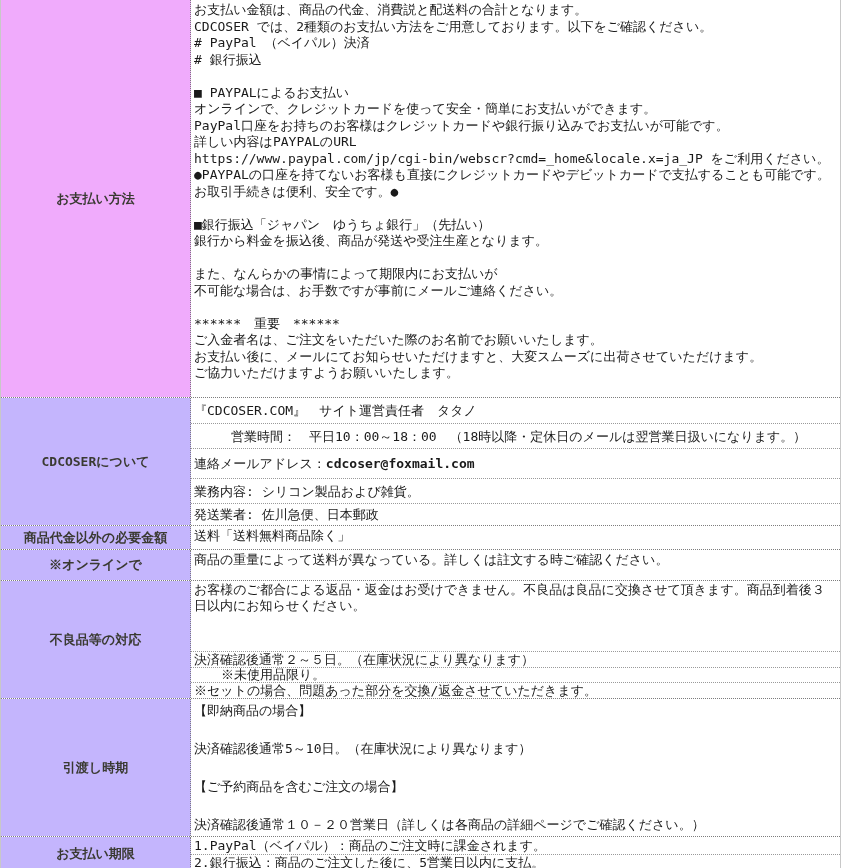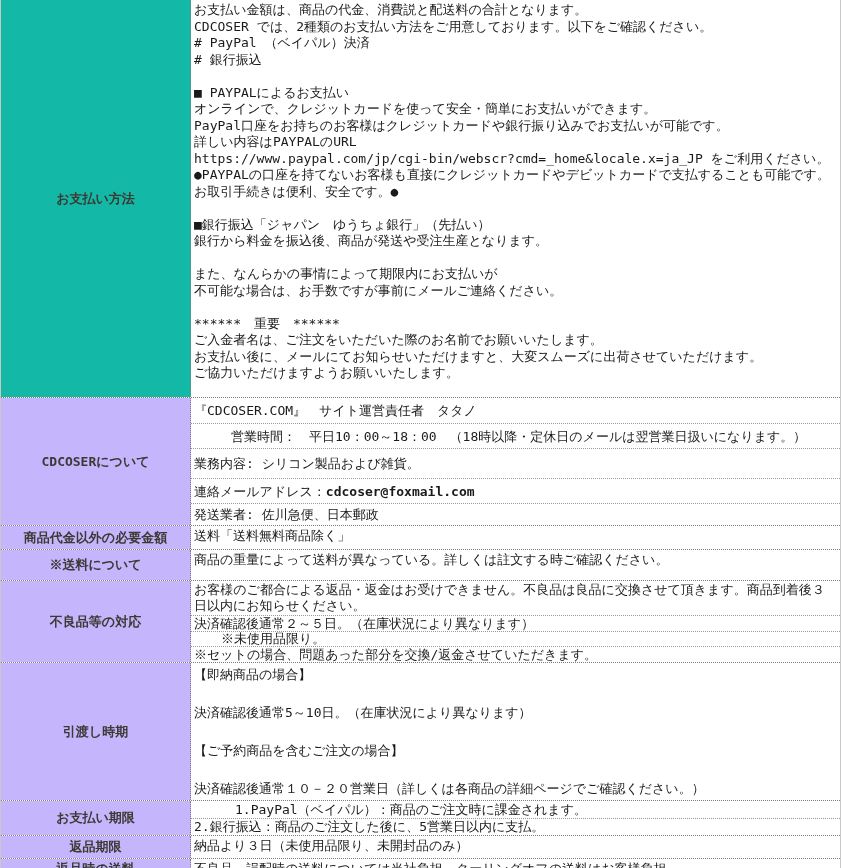--- a/index.html
+++ b/index.html
@@ -13,45 +13,45 @@
   }
   .row { display:flex; align-items:stretch; }
   .row + .row { border-top:1px dotted #7d7d7d; }
   .hcell {
     width:190px; flex:0 0 190px;
     display:flex; align-items:center; justify-content:center;
     text-align:center; font-weight:bold; color:#3a3a32;
     background:#c4b5fd; border-right:1px dotted #7d7d7d;
     padding:2px 4px; line-height:16px;
   }
-  .hcell.bg-white { background:#14b8a6; }
+  .hcell.bg-white { background:#f0abfc; }
   .ccell { flex:1 1 auto; min-width:0; }
   .pre { white-space:pre-wrap; word-break:break-all; padding:2px 3px; line-height:16.5px; }
   .subgrid { display:flex; flex-direction:column; }
   .subcell {
     display:flex; align-items:center;
     padding:1px 3px; line-height:15px; word-break:break-all;
   }
   .subcell + .subcell { border-top:1px dotted #9a9a9a; }
   .subcell .inner { white-space:pre-wrap; }
   
   .row-payment .pre       { min-height:397px; }
   .row-about .subcell:nth-child(1){ min-height:25px; }
   .row-about .subcell:nth-child(2){ min-height:25px;padding-left:40px; }
   .row-about .subcell:nth-child(3){ min-height:30px; }
   .row-about .subcell:nth-child(4){ min-height:25px; }
   .row-about .subcell:nth-child(5){ min-height:22px;text-align:right; }
   .row-fees .pre          { min-height:23px; line-height:16px; }
   .row-shipnote .pre      { min-height:30px; line-height:16px; }
   .row-defect .subcell:nth-child(1){ min-height:34px; line-height:16px; }
-  .row-defect .subcell:nth-child(2){ min-height:16px; line-height:13px; }
+  .row-defect .subcell:nth-child(2){ min-height:16px; line-height:13px;margin-top:36px; }
   .row-defect .subcell:nth-child(3){ min-height:13px; line-height:12px;padding-left:30px; }
   .row-defect .subcell:nth-child(4){ min-height:14px; line-height:13px; }
   .row-delivery .pre      { min-height:133px; line-height:19px; }
-  .row-deadline .subcell:nth-child(1){ min-height:17px; line-height:14px;margin-left:41px; }
+  .row-deadline .subcell:nth-child(1){ min-height:17px; line-height:14px; }
   .row-deadline .subcell:nth-child(2){ min-height:17px; line-height:14px; }
   .row-return .pre        { min-height:22px; line-height:16px; }
   .row-retship .pre       { min-height:19px; line-height:15px; }
   .email-bold { font-weight:bold; }
 </style>
 </head>
 <body>
 
 <div class="page">
 
@@ -85,38 +85,38 @@
   <div class="row row-about">
     <div class="hcell">CDCOSERについて</div>
     <div class="ccell subgrid">
       <div class="subcell">
           <span class="inner">『CDCOSER.COM』　サイト運営責任者　タタノ</span>
         </div>
       <div class="subcell">
           <span class="inner">営業時間：　平日10：00～18：00　（18時以降・定休日のメールは翌営業日扱いになります。）</span>
         </div>
       <div class="subcell">
-          <span class="inner">業務内容: シリコン製品および雑貨。</span>
+          <span class="inner"><span>連絡メールアドレス：</span><span class="email-bold">cdcoser@foxmail.com</span></span>
         </div>
       <div class="subcell">
-          <span class="inner"><span>連絡メールアドレス：</span><span class="email-bold">cdcoser@foxmail.com</span></span>
+          <span class="inner">業務内容: シリコン製品および雑貨。</span>
         </div>
       <div class="subcell">
           <span class="inner">発送業者: 佐川急便、日本郵政</span>
         </div>
     </div>
   </div>
 
   <div class="row row-fees">
     <div class="hcell">商品代金以外の必要金額</div>
     <div class="ccell pre">送料「送料無料商品除く」</div>
   </div>
 
   <div class="row row-shipnote">
-    <div class="hcell">※送料について</div>
+    <div class="hcell">※オンラインで</div>
     <div class="ccell pre">商品の重量によって送料が異なっている。詳しくは註文する時ご確認ください。</div>
   </div>
 
   <div class="row row-defect">
     <div class="hcell">不良品等の対応</div>
     <div class="ccell subgrid">
       <div class="subcell">
           <span class="inner">お客様のご都合による返品・返金はお受けできません。不良品は良品に交換させて頂きます。商品到着後３日以内にお知らせください。</span>
         </div>
       <div class="subcell">

